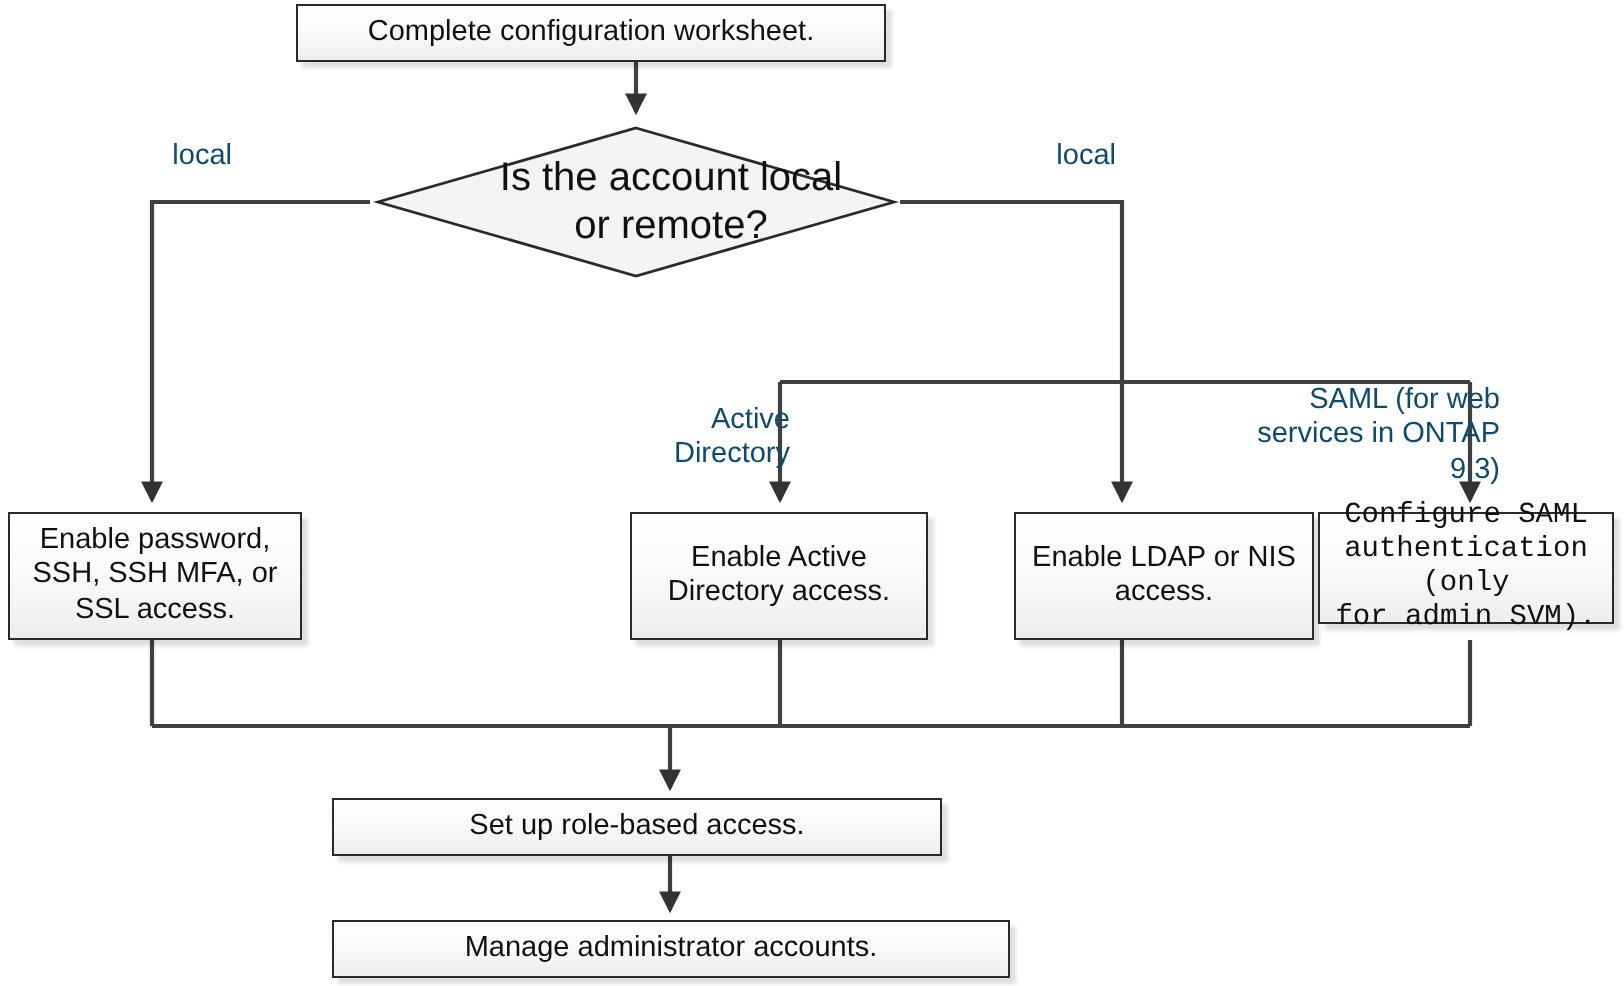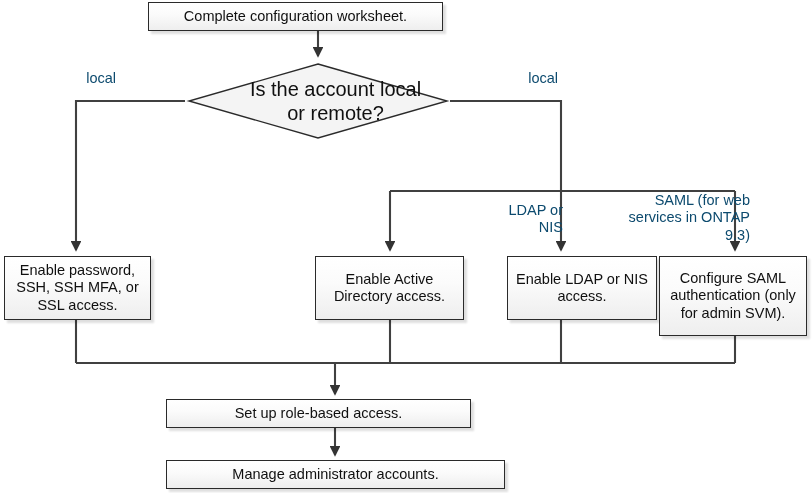--- a/index.html
+++ b/index.html
@@ -115,36 +115,36 @@
 
   <div class="node decision-wrap" style="left:185px; top:60px; width:266px; height:82px;">
     <svg class="decision-shape" viewBox="0 0 266 82" preserveAspectRatio="none" xmlns="http://www.w3.org/2000/svg">
       <polygon points="133,4 262,41 133,78 4,41" fill="#f4f4f4" stroke="#2a2a2a" stroke-width="1.4"></polygon>
     </svg>
     <span class="decision-text">Is the account local<br>or remote?</span>
   </div>
 
   <div class="edge-label" style="left:76px; top:70px; width:80px; transform:translateX(-50%);">local</div>
   <div class="edge-label" style="left:513px; top:70px; width:90px; transform:translateX(-50%);">local</div>
-  <div class="edge-label" style="left:513px; top:202px; width:100px; transform:translateX(-50%);">LDAP or<br>NIS</div>
+  <div class="edge-label" style="left:340px; top:202px; width:110px; transform:translateX(-50%);">Active<br>Directory</div>
   <div class="edge-label" style="left:675px; top:192px; width:150px; transform:translateX(-50%);">SAML (for web<br>services in ONTAP<br>9.3)</div>
 
   <div class="node proc" style="left:4px; top:256px; width:147px; height:64px;">
     <span>Enable password,<br>SSH, SSH MFA, or<br>SSL access.</span>
   </div>
 
   <div class="node proc" style="left:315px; top:256px; width:149px; height:64px;">
     <span>Enable Active<br>Directory access.</span>
   </div>
 
   <div class="node proc" style="left:487px; top:256px; width:150px; height:64px;margin-left:20px;">
     <span>Enable LDAP or NIS<br>access.</span>
   </div>
 
-  <div class="node proc" style="left:659px; top:256px; width:148px; height:80px;">
+  <div class="node proc" style="left:659px; top:256px; width:148px; height:56px;font-family:Liberation Mono, monospace;">
     <span>Configure SAML<br>authentication (only<br>for admin SVM).</span>
   </div>
 
   <div class="node proc" style="left:166px; top:399px; width:305px; height:29px;">
     <span>Set up role-based access.</span>
   </div>
 
   <div class="node proc" style="left:166px; top:460px; width:339px; height:29px;">
     <span>Manage administrator accounts.</span>
   </div>

